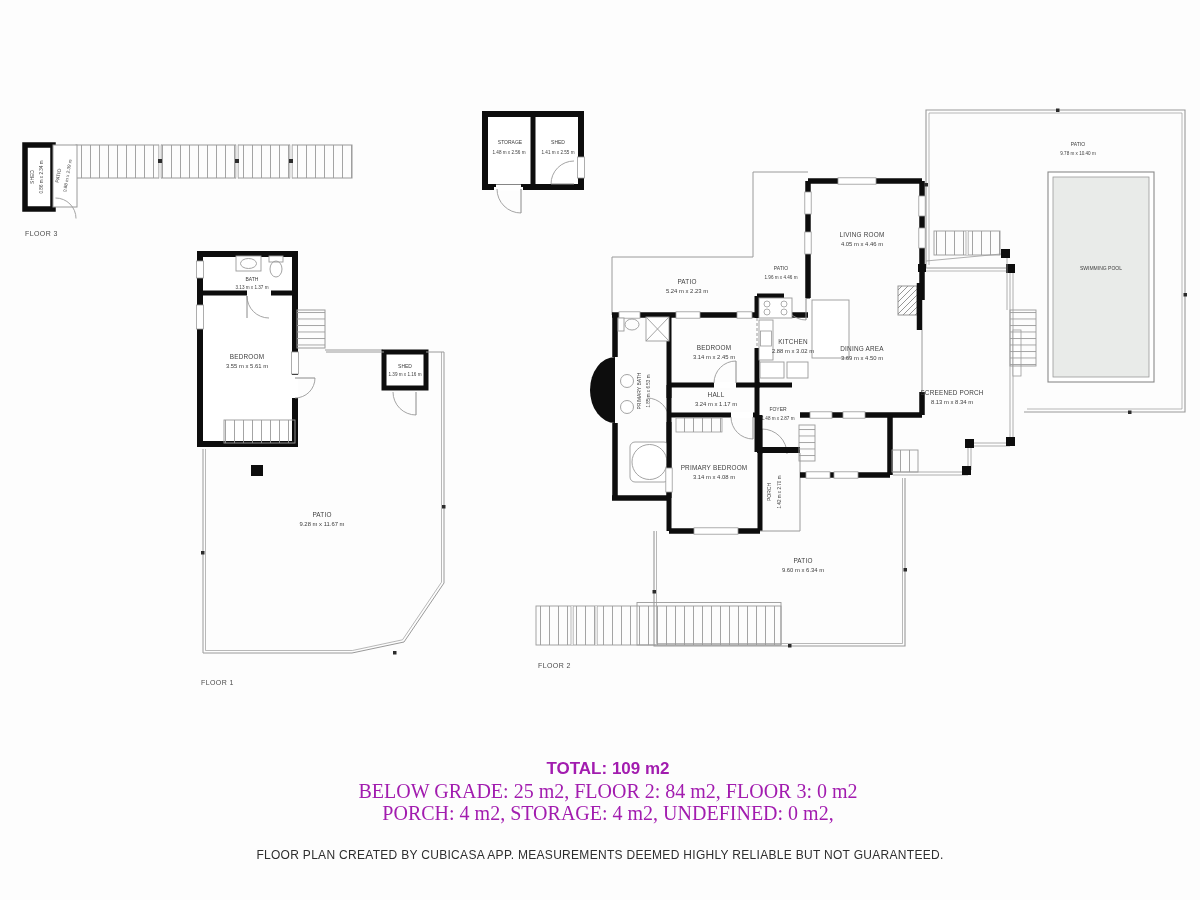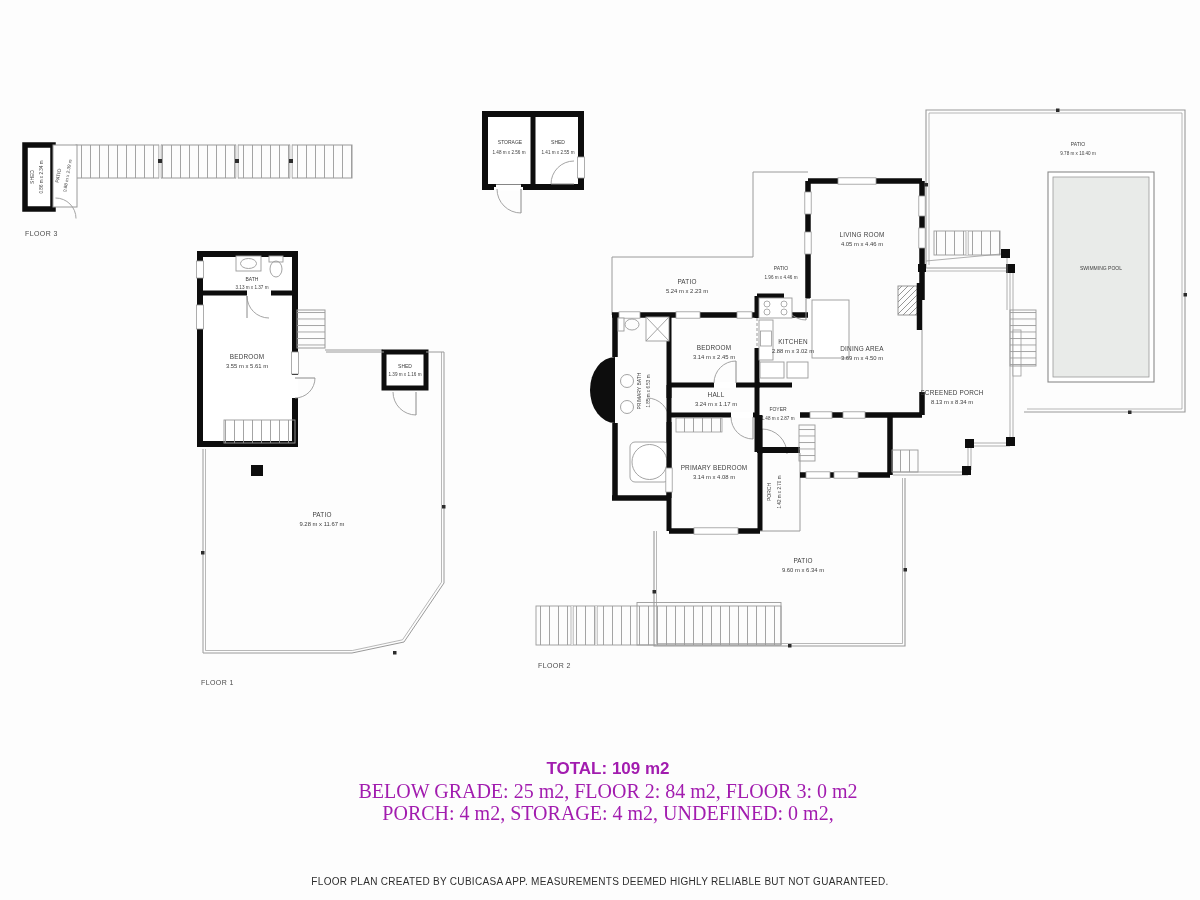--- a/index.html
+++ b/index.html
@@ -7,22 +7,22 @@
         font-family:"Liberation Sans", sans-serif;}
   svg text{font-family:"Liberation Sans", sans-serif;fill:#3d3d3d;}
   text.rm{font-size:6.4px;letter-spacing:.2px;}
   text.dim{font-size:5.9px;}
   text.rm-sm{font-size:5px;}
   text.dim-sm{font-size:4.6px;}
   text.floorlbl{font-size:7px;fill:#4b4b4b;letter-spacing:.4px;}
   .summary{position:absolute;left:8px;top:758px;width:1200px;text-align:center;color:#a21caf;}
   .summary .total{font-size:17px;font-weight:bold;line-height:22px;}
   .summary .line{font-size:20px;line-height:22px;font-family:Liberation Serif, serif;}
-  .disclaimer{position:absolute;left:0;top:876px;width:1200px;text-align:center;
-              font-size:10px;letter-spacing:.3px;color:#2e2e2e;}
+  .disclaimer{position:absolute;left:0;top:848px;width:1200px;text-align:center;
+              font-size:12px;letter-spacing:.3px;color:#2e2e2e;}
 </style>
 </head>
 <body>
 
 <div class="page">
 <svg width="1200" height="756" viewBox="0 0 1200 756">
   <defs>
     <pattern id="planksV" width="9" height="10" patternUnits="userSpaceOnUse">
       <path d="M0.5,0 V10" stroke="#9a9a9a" stroke-width="0.9"></path>
     </pattern>

